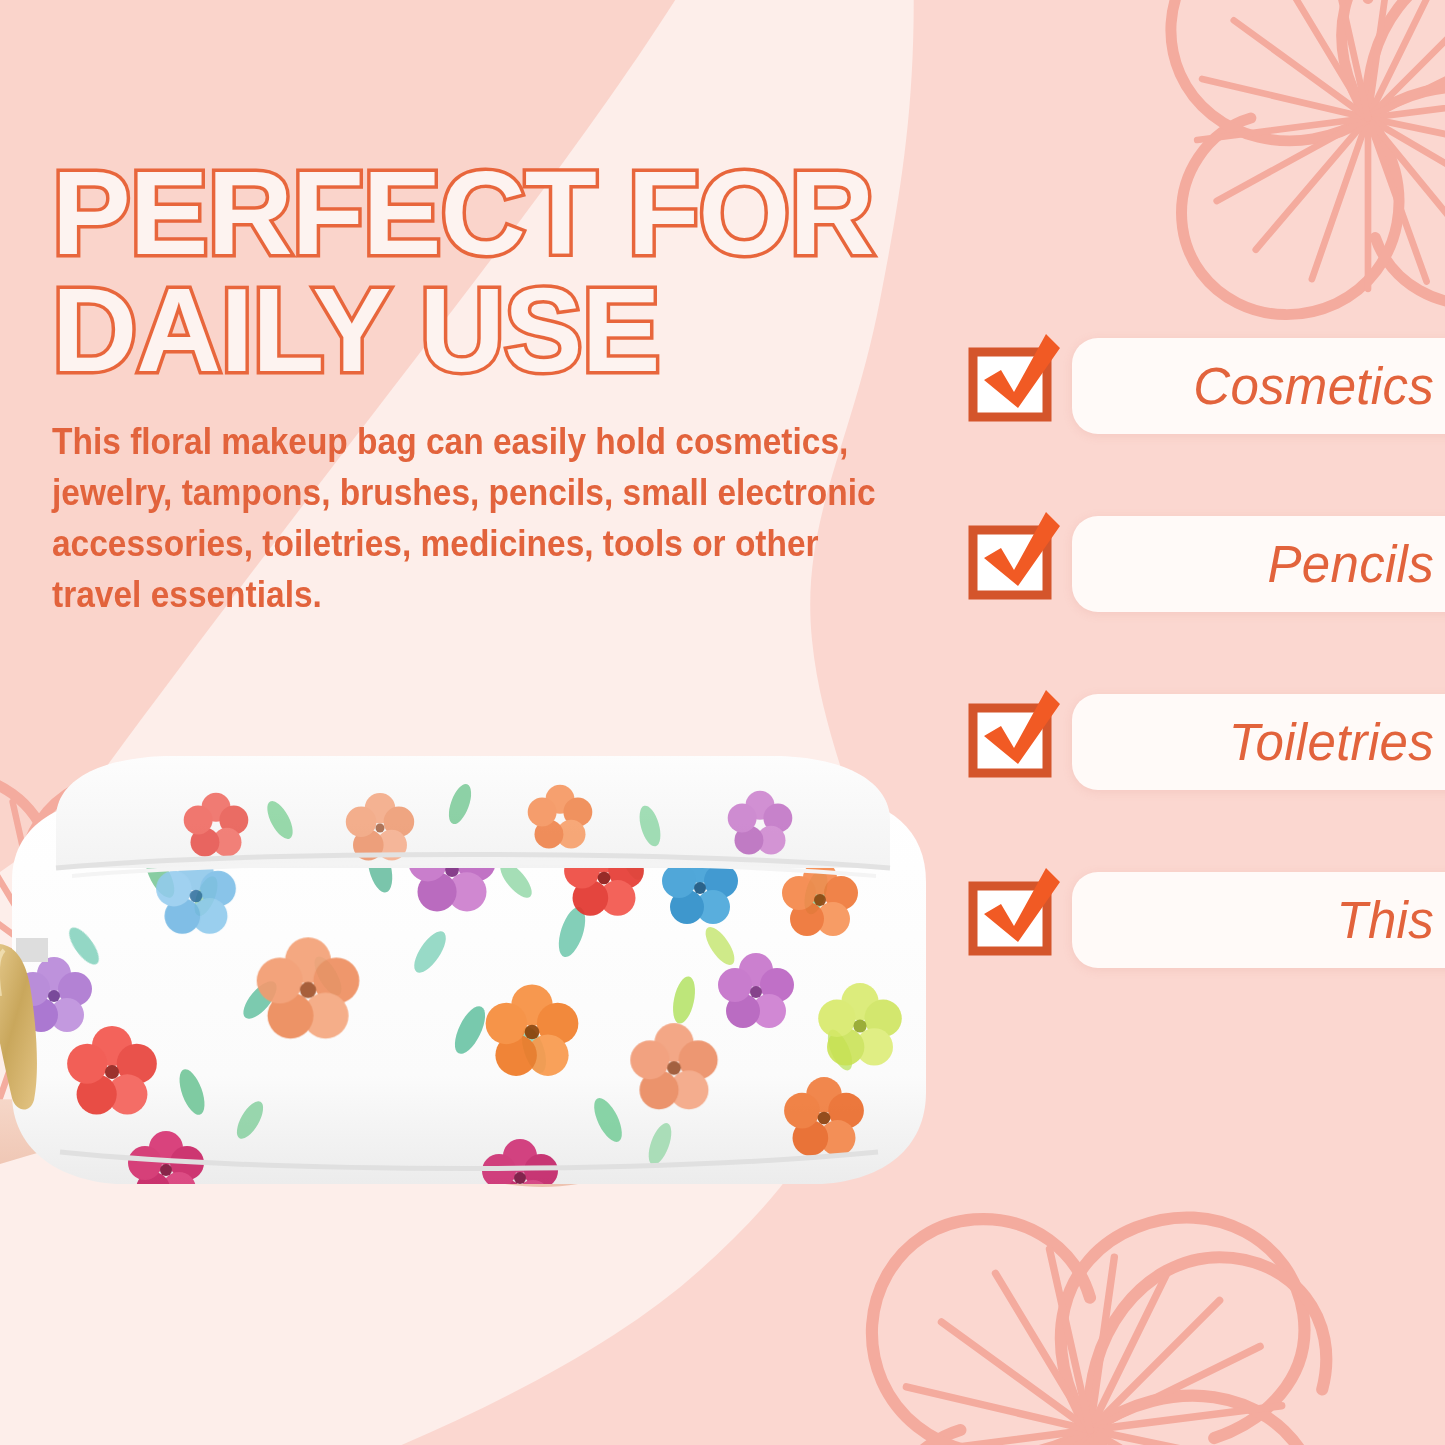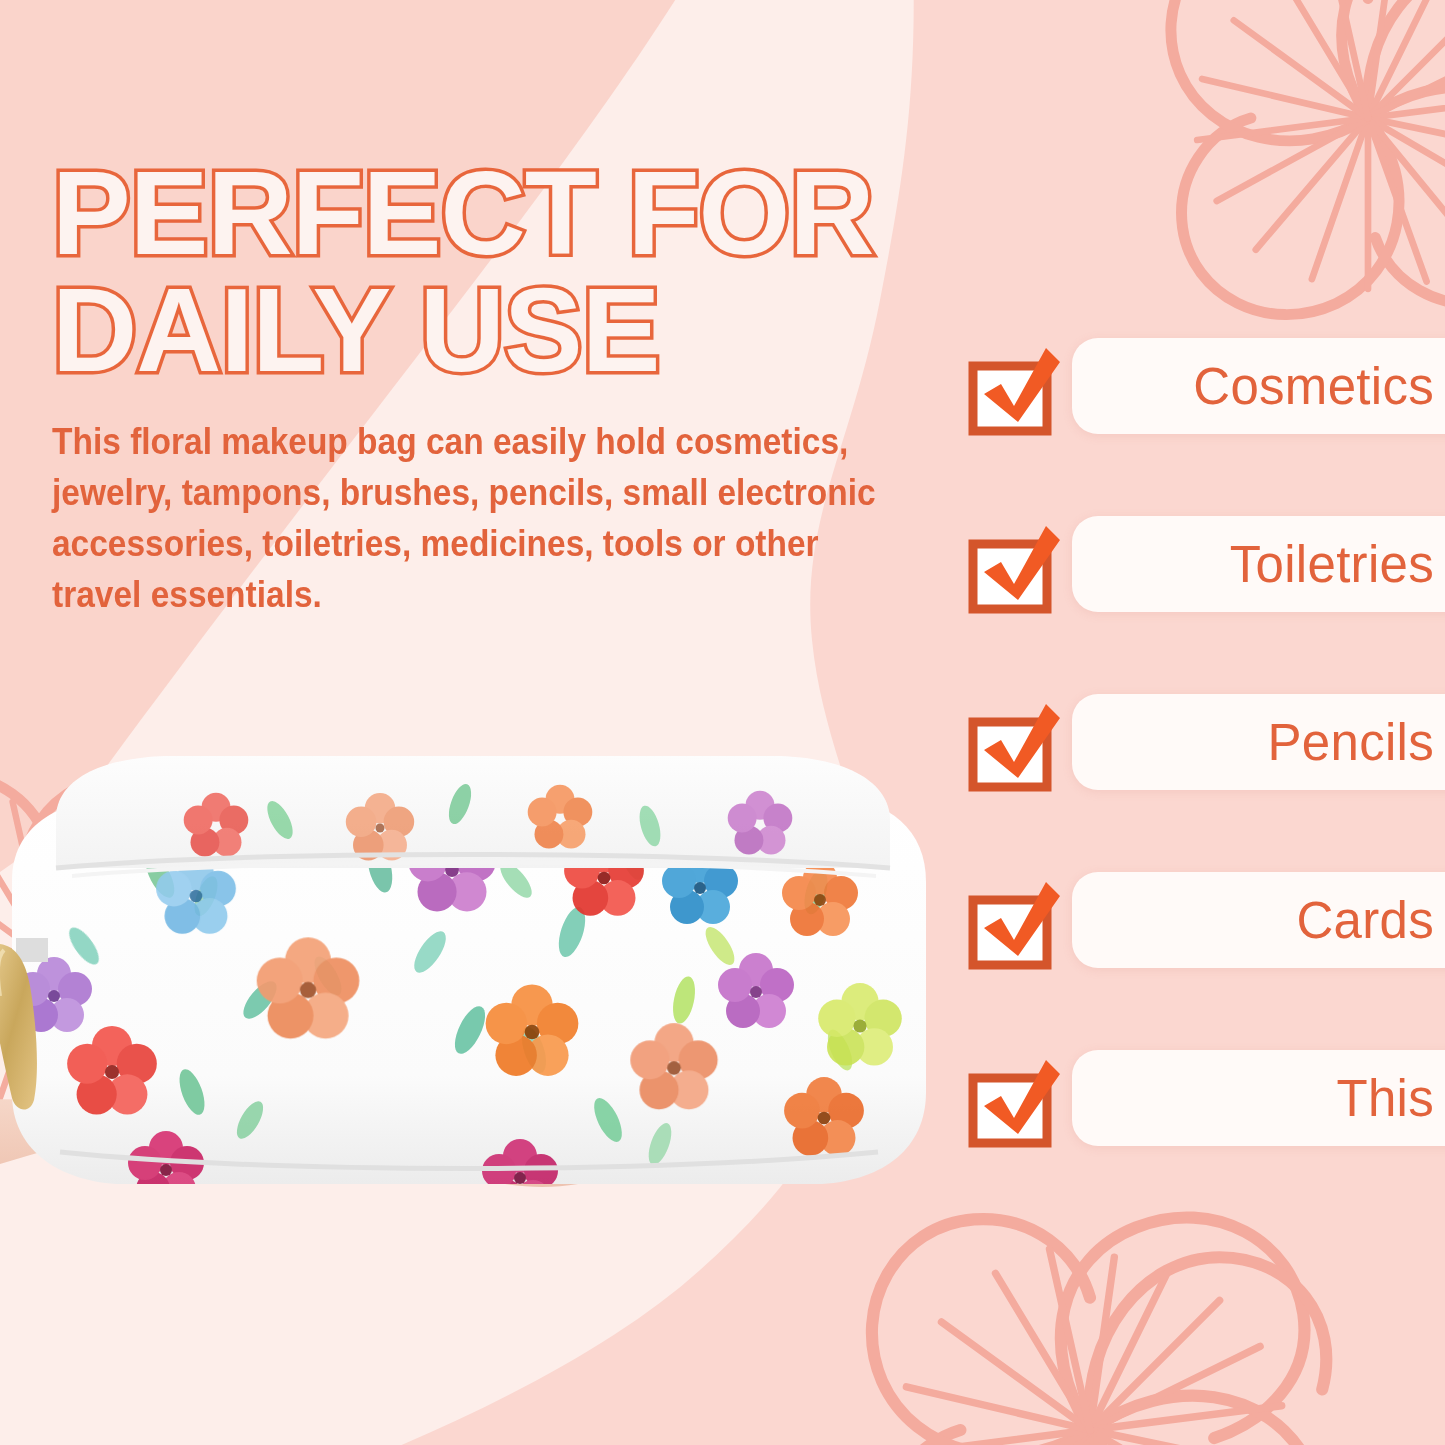--- a/index.html
+++ b/index.html
@@ -36,21 +36,21 @@
     font-weight:700;
     color:#e2633c;
     font-family:"Liberation Sans Narrow","Liberation Sans",sans-serif;
     transform:scaleX(0.93);transform-origin:left top;
   }
 
   
   #checklist{position:absolute;left:968px;top:336px;width:445px;}
   .check-row{
     position:relative;height:100px;margin-bottom:78px;
-    display:flex;align-items:flex-end;
+    display:flex;align-items:flex-start;font-style:italic;
   }
   .check-row:last-child{margin-bottom:0;}
   .cbox{
     position:relative;width:92px;height:86px;flex:0 0 92px;
   }
   .cbox svg{position:absolute;left:0;top:0;overflow:visible;}
   .pill{
     position:absolute;left:104px;top:2px;right:-63px;height:96px;
     background:#fffaf8;border-radius:26px;
     box-shadow:0 2px 10px rgba(214,140,125,0.18);
@@ -428,55 +428,44 @@
 
 
     <div class="check-row">
       <div class="cbox">
         <svg width="92" height="86" viewBox="0 0 92 86" xmlns="http://www.w3.org/2000/svg">
           <rect x="5" y="16" width="74" height="65" fill="#ffffff" stroke="#d4552b" stroke-width="9"></rect>
           <path d="M16,44 L33,34 L46,56 L78,-2 L92,12 L50,72 Z" fill="#f15a24"></path>
         </svg>
       </div>
       <div class="pill">
-        <span>Toiletries</span>
+        <span>Pencils</span>
       </div>
     </div>
 
     <div class="check-row">
       <div class="cbox">
         <svg width="92" height="86" viewBox="0 0 92 86" xmlns="http://www.w3.org/2000/svg">
           <rect x="5" y="16" width="74" height="65" fill="#ffffff" stroke="#d4552b" stroke-width="9"></rect>
           <path d="M16,44 L33,34 L46,56 L78,-2 L92,12 L50,72 Z" fill="#f15a24"></path>
         </svg>
       </div>
       <div class="pill">
-        <span>Pencils</span>
+        <span>Toiletries</span>
       </div>
     </div>
+
 
     <div class="check-row">
       <div class="cbox">
         <svg width="92" height="86" viewBox="0 0 92 86" xmlns="http://www.w3.org/2000/svg">
           <rect x="5" y="16" width="74" height="65" fill="#ffffff" stroke="#d4552b" stroke-width="9"></rect>
           <path d="M16,44 L33,34 L46,56 L78,-2 L92,12 L50,72 Z" fill="#f15a24"></path>
         </svg>
       </div>
       <div class="pill">
-        <span>Cards</span>
+        <span>This</span>
       </div>
     </div>
 
-    <div class="check-row">
-      <div class="cbox">
-        <svg width="92" height="86" viewBox="0 0 92 86" xmlns="http://www.w3.org/2000/svg">
-          <rect x="5" y="16" width="74" height="65" fill="#ffffff" stroke="#d4552b" stroke-width="9"></rect>
-          <path d="M16,44 L33,34 L46,56 L78,-2 L92,12 L50,72 Z" fill="#f15a24"></path>
-        </svg>
-      </div>
-      <div class="pill">
-        <span>This</span>
-      </div>
-    </div>
-
   </div>
 
 </div>
 
 </body></html>

